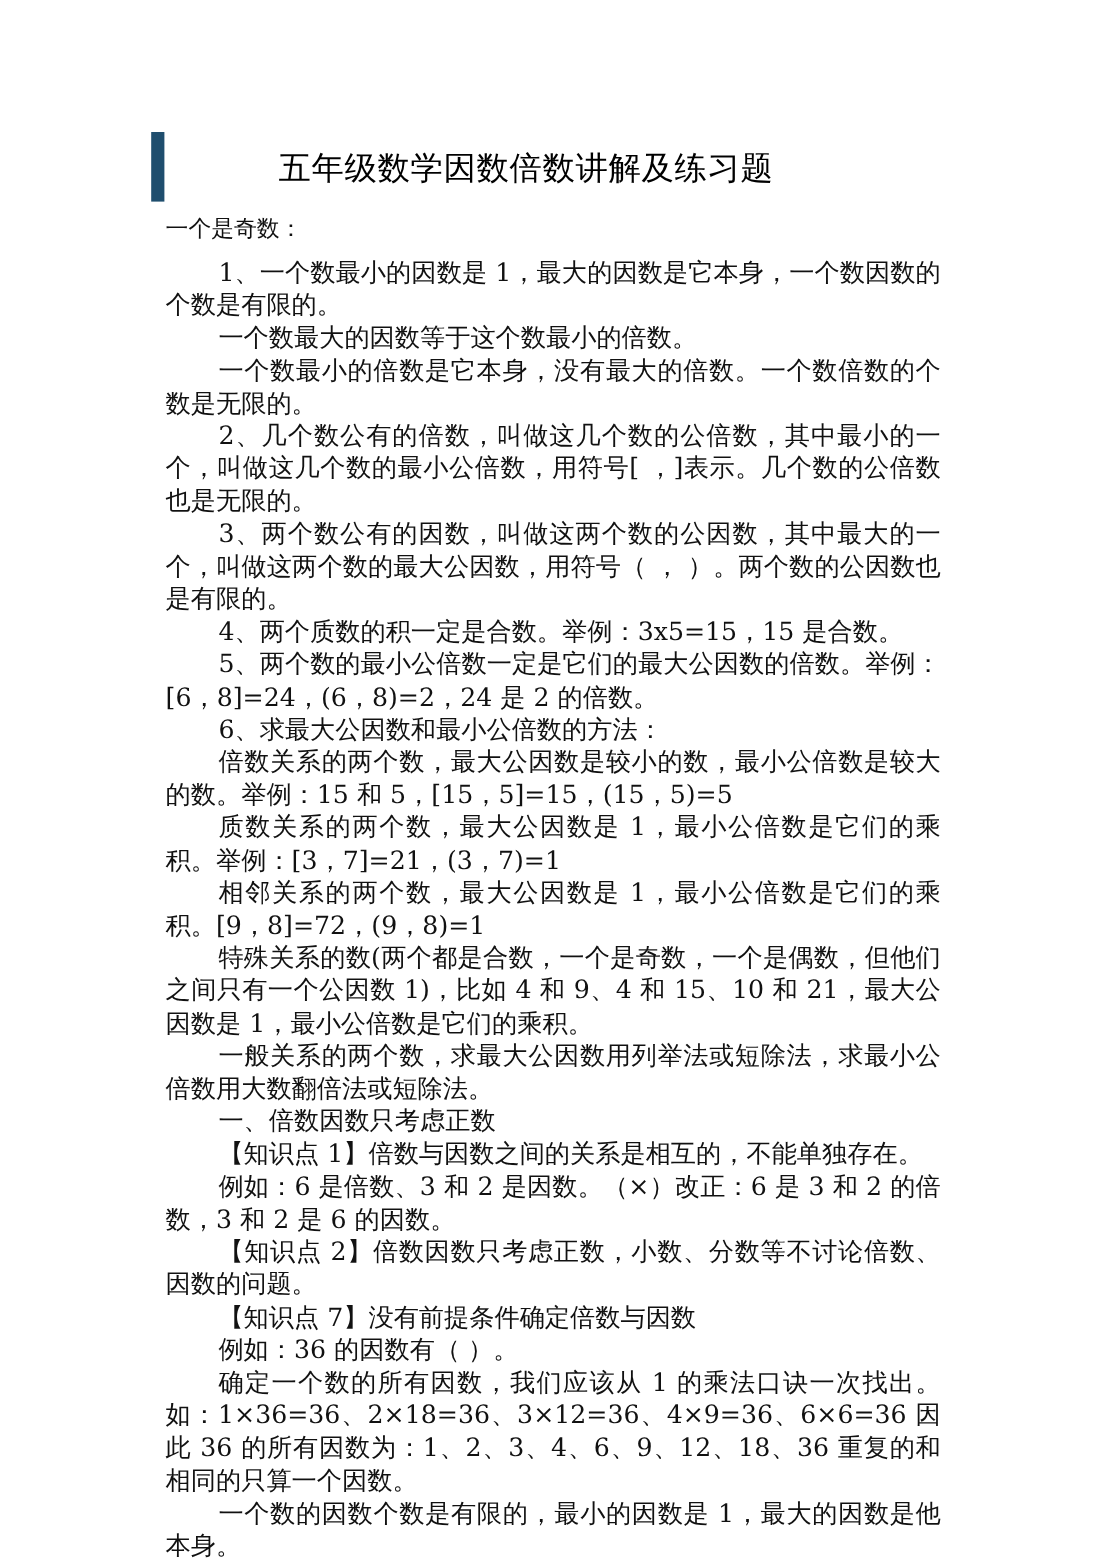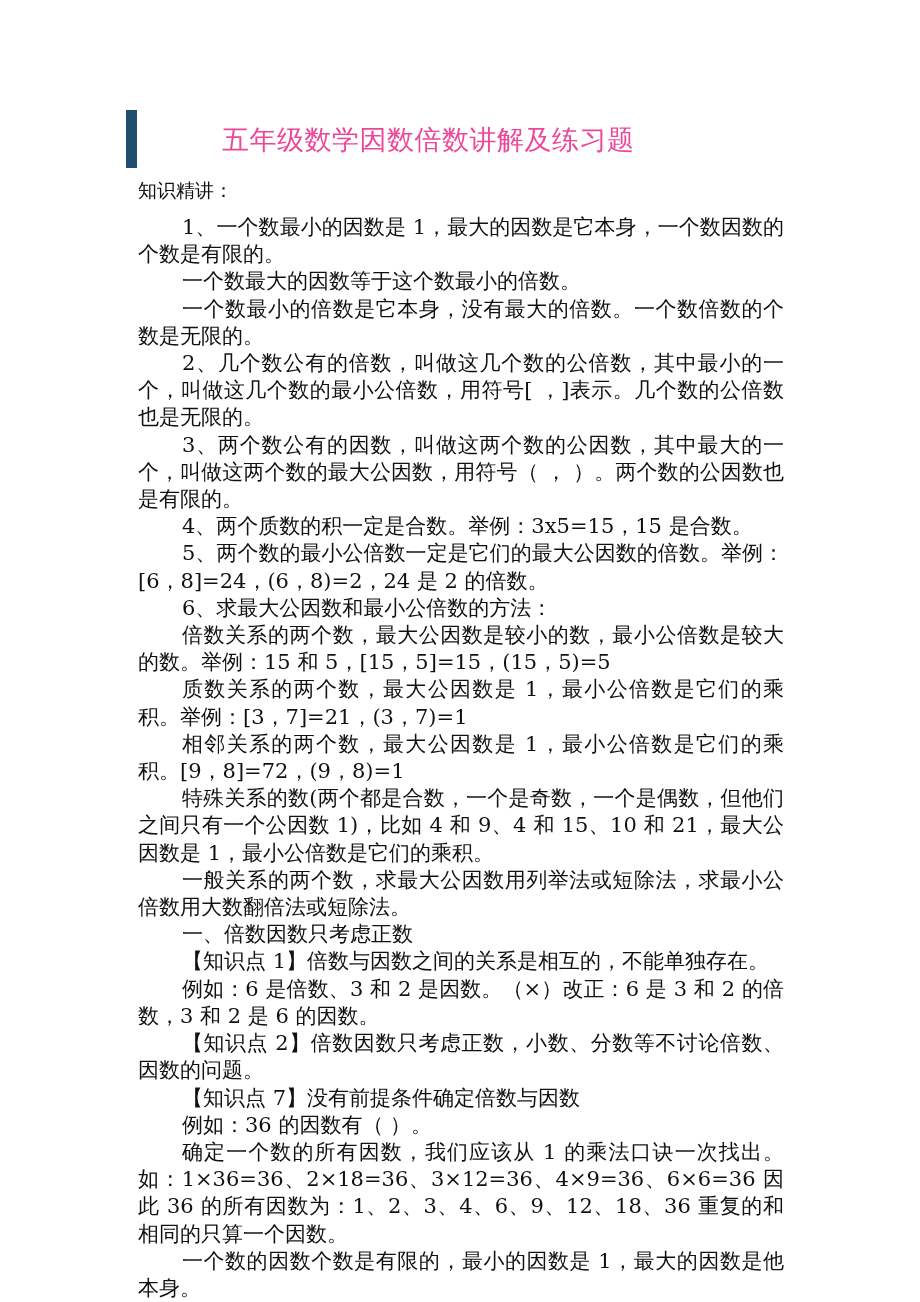--- a/index.html
+++ b/index.html
@@ -1,29 +1,29 @@
 <!DOCTYPE html>
 <html><head>
 <meta charset="utf-8">
 <style>
   html, body { margin: 0; padding: 0; background: #ffffff; }
   body { width: 920px; height: 1302px; position: relative; overflow: hidden;
          font-family: "DejaVu Serif", "Liberation Serif", serif; color: #111; }
   .title-bar { position: absolute; left: 126px; top: 110px; width: 11px; height: 58px; background: #1f4e6e; }
-  .title { position: absolute; left: 222px; top: 122px; font-size: 27px; letter-spacing: 0.5px; white-space: nowrap; color: #ec4899; }
+  .title { position: absolute; left: 232px; top: 122px; font-size: 27px; letter-spacing: 0.5px; white-space: nowrap; color: #000000; }
   .section-head { position: absolute; left: 138px; top: 178px; font-size: 19px; white-space: nowrap; }
   .content { position: absolute; left: 138px; top: 214px; width: 646px; font-size: 21px; line-height: 27.2px; }
   .content p { margin: 0; text-indent: 44px; text-align: justify; word-break: break-all; }
 </style>
 </head>
 <body>
 
 <div class="title-bar"></div>
 <h1 class="title" style="margin:0;font-weight:normal;">五年级数学因数倍数讲解及练习题</h1>
-<div class="section-head">知识精讲：</div>
+<div class="section-head">一个是奇数：</div>
 
 <div class="content">
   <p>1、一个数最小的因数是 1，最大的因数是它本身，一个数因数的个数是有限的。</p>
   <p>一个数最大的因数等于这个数最小的倍数。</p>
   <p>一个数最小的倍数是它本身，没有最大的倍数。一个数倍数的个数是无限的。</p>
   <p>2、几个数公有的倍数，叫做这几个数的公倍数，其中最小的一个，叫做这几个数的最小公倍数，用符号[ ，]表示。几个数的公倍数也是无限的。</p>
   <p>3、两个数公有的因数，叫做这两个数的公因数，其中最大的一个，叫做这两个数的最大公因数，用符号（ ， ）。两个数的公因数也是有限的。</p>
   <p>4、两个质数的积一定是合数。举例：3x5=15，15 是合数。</p>
   <p>5、两个数的最小公倍数一定是它们的最大公因数的倍数。举例：[6，8]=24，(6，8)=2，24 是 2 的倍数。</p>
   <p>6、求最大公因数和最小公倍数的方法：</p>

